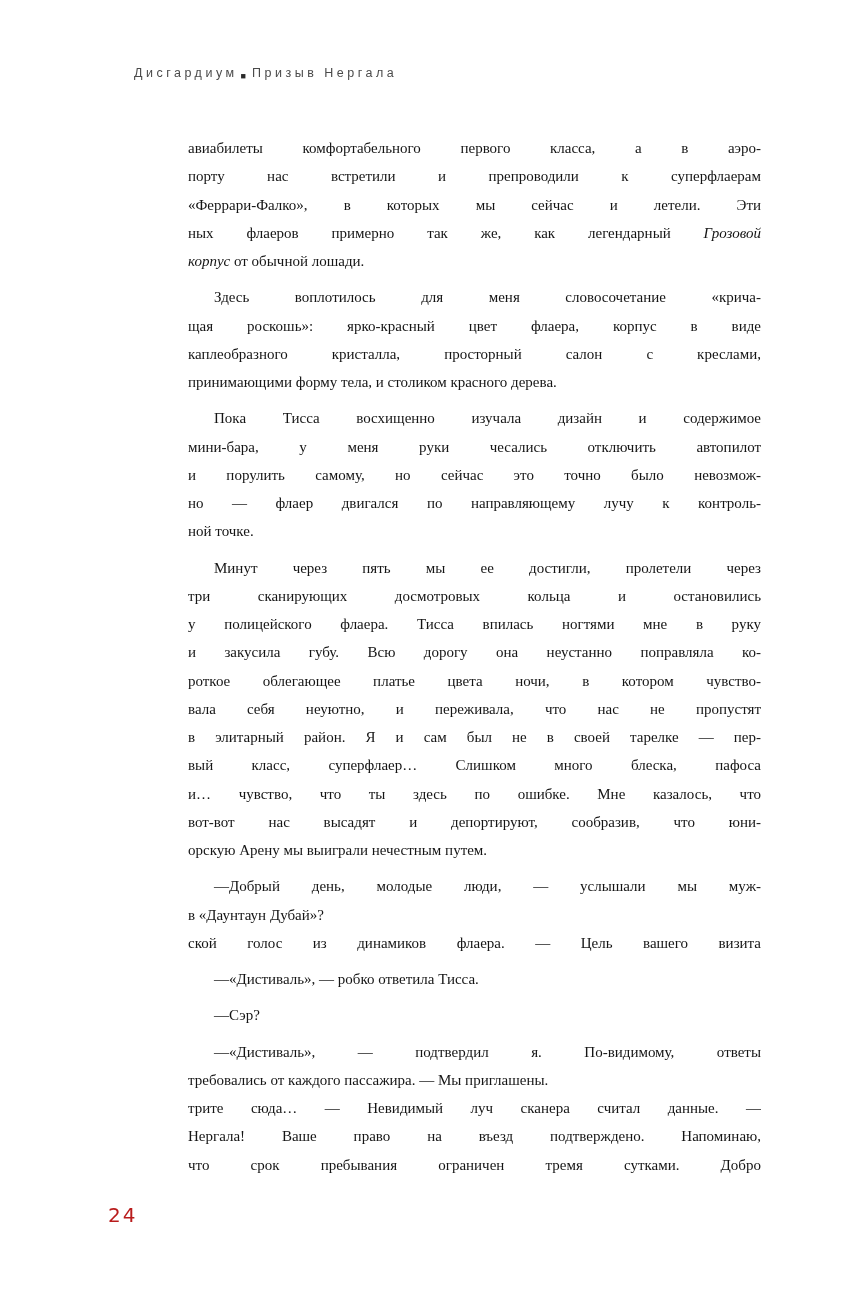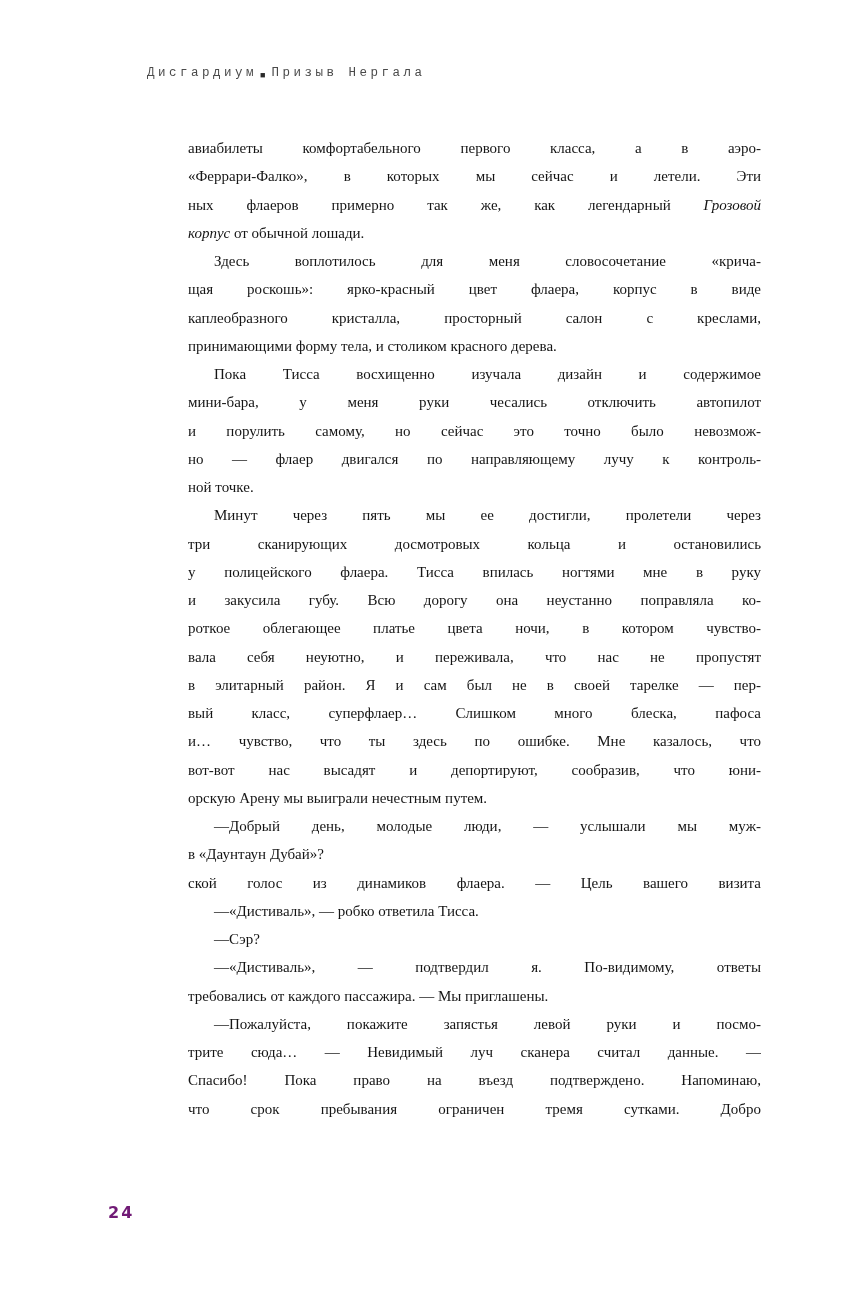--- a/index.html
+++ b/index.html
@@ -6,23 +6,23 @@
   .page {
     position: relative;
     width: 862px;
     height: 1299px;
     background: #ffffff;
     overflow: hidden;
     font-family: "Liberation Serif", serif;
   }
   .running-header {
     position: absolute;
-    left: 147px;
+    left: 134px;
     top: 66px;
-    font-family: Liberation Mono, monospace;
+    font-family: Liberation Sans, sans-serif;
     font-size: 12.5px;
     letter-spacing: 3.5px;
     color: #4a4a4a;
     white-space: nowrap;
     display: flex;
     align-items: flex-end;
   }
   .running-header .sep {
     font-size: 9px;
     color: #2a2a2a;
@@ -41,46 +41,47 @@
   }
   .line {
     height: 28.25px;
     overflow: hidden;
     white-space: nowrap;
   }
   .line.j {
     text-align: justify;
     text-align-last: justify;
   }
-  .line.ind { text-indent: 26px; }
+  .line.ind { text-indent: 26px; margin-top: 8px; }
   .it { font-style: italic; }
   .page-number {
     position: absolute;
     left: 108px;
     top: 1203px;
     font-family: "DejaVu Sans", sans-serif;
-    font-weight: bold;
-    font-size: 16px;
+    font-weight: normal;
+    font-size: 20px;
     letter-spacing: 2px;
-    color: #701a75;
+    color: #b91c1c;
   }
 </style>
 </head>
 <body>
 
 <div class="page">
 
   <div class="running-header">
     <span>Дисгардиум</span>
     <span class="sep">■</span>
     <span>Призыв Нергала</span>
   </div>
 
   <div class="body-text">
       <div class="line j"><span>авиабилеты комфортабельного первого класса, а в аэро-</span></div>
+      <div class="line j"><span>порту нас встретили и препроводили к суперфлаерам</span></div>
       <div class="line j"><span>«Феррари-Фалко», в которых мы сейчас и летели. Эти</span></div>
       <div class="line j"><span>ных флаеров примерно так же, как легендарный </span><span class="it">Грозовой</span></div>
       <div class="line"><span class="it">корпус</span><span> от обычной лошади.</span></div>
       <div class="line j ind"><span>Здесь воплотилось для меня словосочетание «крича-</span></div>
       <div class="line j"><span>щая роскошь»: ярко-красный цвет флаера, корпус в виде</span></div>
       <div class="line j"><span>каплеобразного кристалла, просторный салон с креслами,</span></div>
       <div class="line"><span>принимающими форму тела, и столиком красного дерева.</span></div>
       <div class="line j ind"><span>Пока Тисса восхищенно изучала дизайн и содержимое</span></div>
       <div class="line j"><span>мини-бара, у меня руки чесались отключить автопилот</span></div>
       <div class="line j"><span>и порулить самому, но сейчас это точно было невозмож-</span></div>
@@ -97,21 +98,20 @@
       <div class="line j"><span>и… чувство, что ты здесь по ошибке. Мне казалось, что</span></div>
       <div class="line j"><span>вот-вот нас высадят и депортируют, сообразив, что юни-</span></div>
       <div class="line"><span>орскую Арену мы выиграли нечестным путем.</span></div>
       <div class="line j ind"><span>—Добрый день, молодые люди, — услышали мы муж-</span></div>
       <div class="line"><span>в «Даунтаун Дубай»?</span></div>
       <div class="line j"><span>ской голос из динамиков флаера. — Цель вашего визита</span></div>
       <div class="line ind"><span>—«Дистиваль», — робко ответила Тисса.</span></div>
       <div class="line ind"><span>—Сэр?</span></div>
       <div class="line j ind"><span>—«Дистиваль», — подтвердил я. По-видимому, ответы</span></div>
       <div class="line"><span>требовались от каждого пассажира. — Мы приглашены.</span></div>
-      <div class="line j ind"><span>—Пожалуйста, покажите запястья левой руки и посмо-</span></div>
       <div class="line j"><span>трите сюда… — Невидимый луч сканера считал данные. —</span></div>
-      <div class="line j"><span>Спасибо! Пока право на въезд подтверждено. Напоминаю,</span></div>
+      <div class="line j"><span>Нергала! Ваше право на въезд подтверждено. Напоминаю,</span></div>
       <div class="line j"><span>что срок пребывания ограничен тремя сутками. Добро</span></div>
     </div>
 
   <div class="page-number">24</div>
 
 </div>
 
 </body></html>

